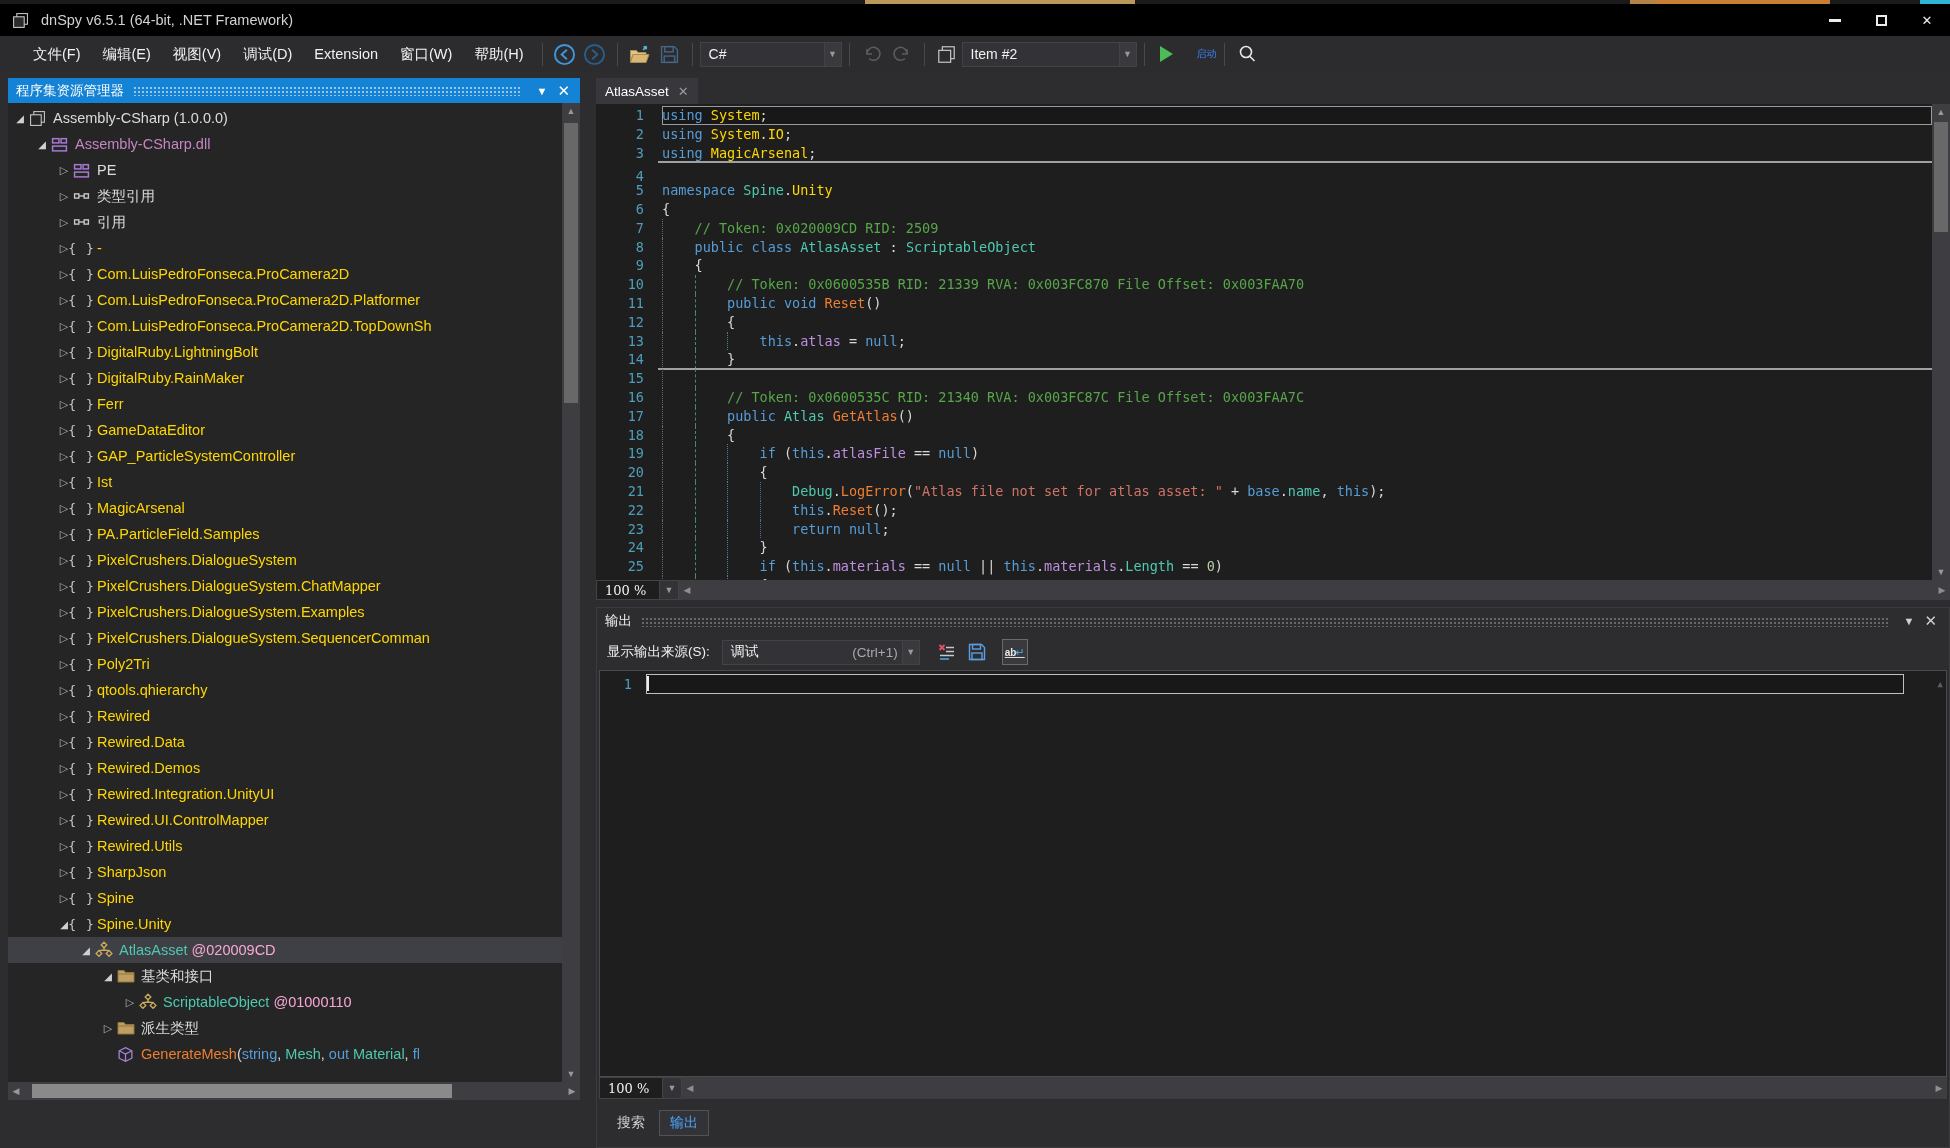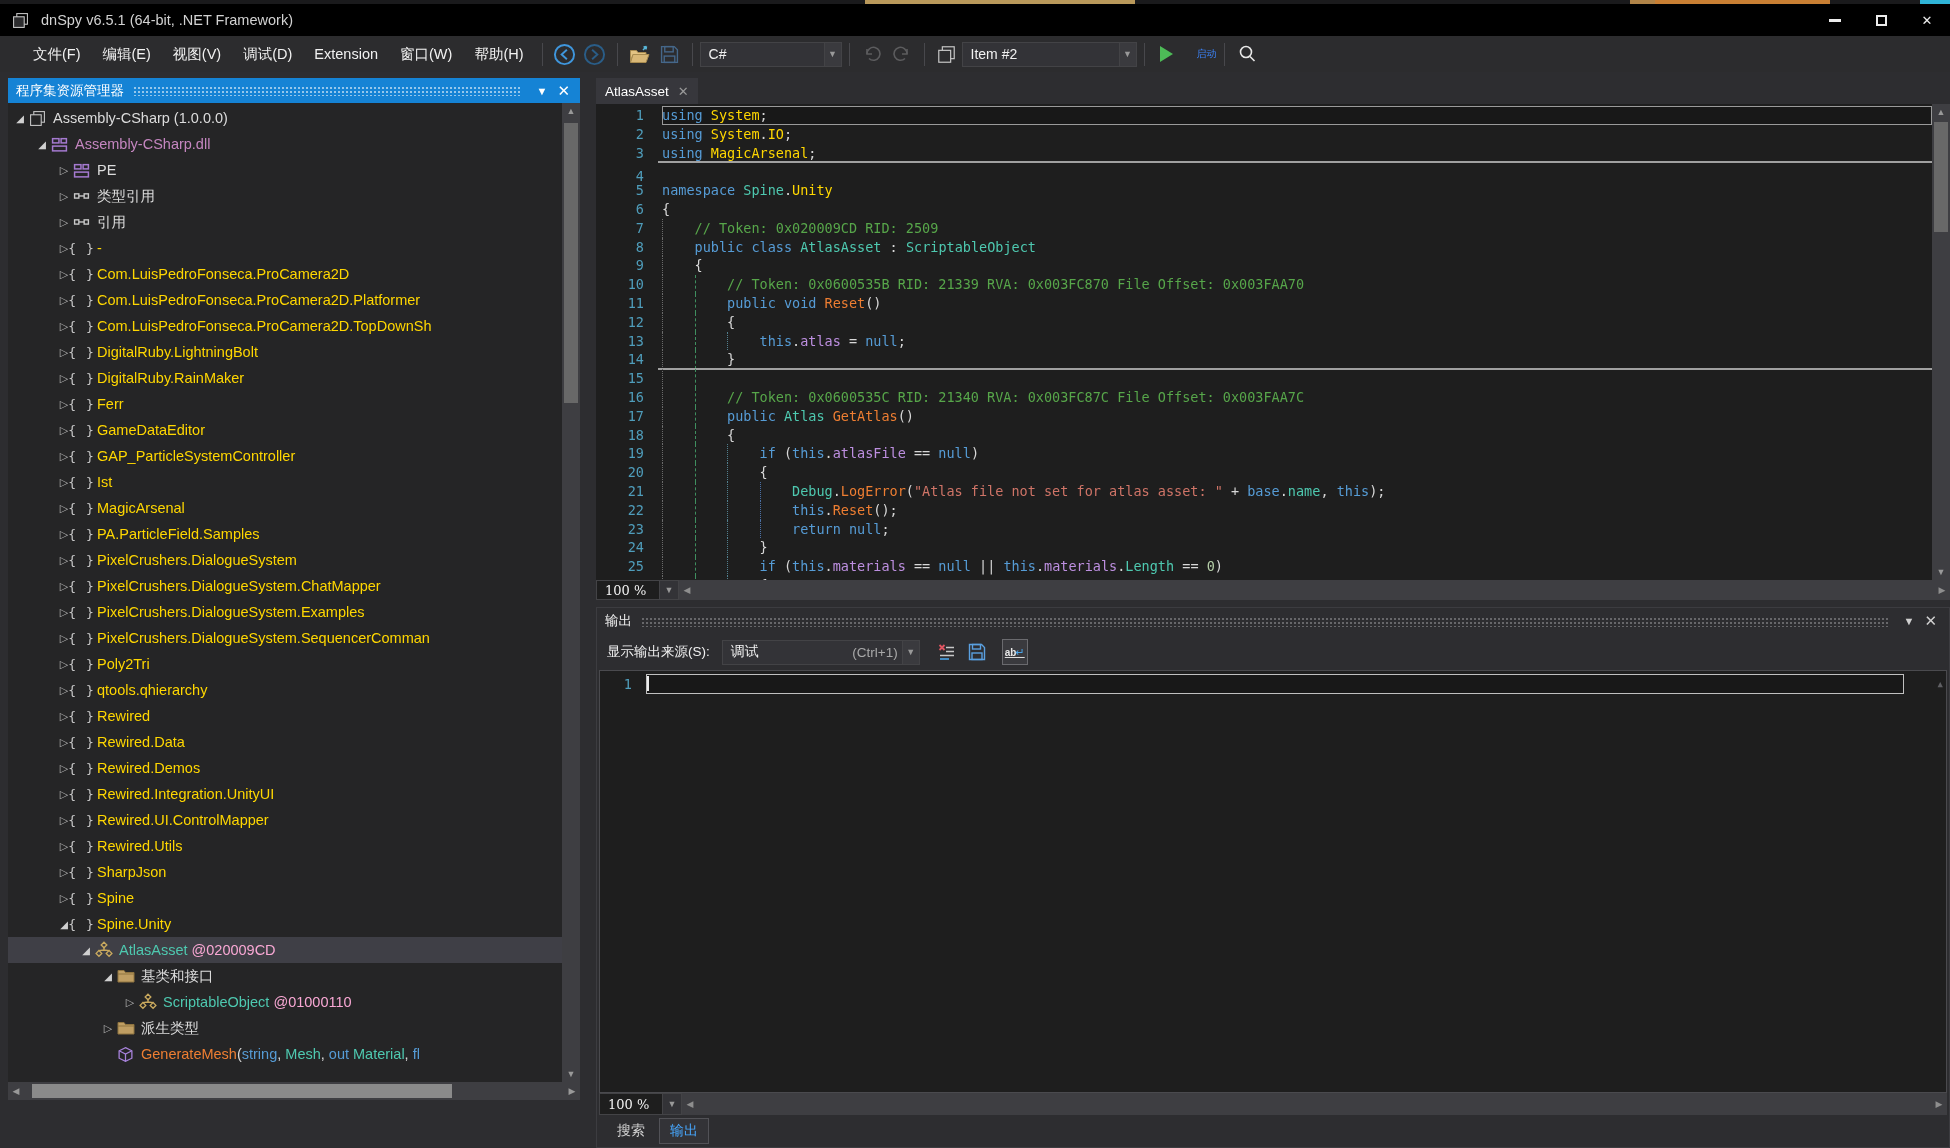--- a/index.html
+++ b/index.html
@@ -100,21 +100,21 @@
   .itool.bordered{border:1px solid #6a6a6e;background:#3a3a3e;margin-left:8px;text-decoration:underline;}
   .wrapab{color:#e8e8e8;font-size:10px;font-weight:bold;}
   .wrapret{color:#4aa3e8;font-size:11px;margin-left:-1px;}
   .out-content{flex:1;background:#1e1e1e;border:1px solid #4a4a4e;margin:0 2px;overflow:hidden;font-family:"DejaVu Sans Mono",monospace;font-size:13.5px;padding-top:3px;position:relative;}
   .oline{height:20px;line-height:20px;white-space:pre;}
   .oline .ln{display:inline-block;width:46px;padding-right:14px;text-align:right;color:#4f9dbb;}
   .oline .obox{display:inline-block;height:20px;width:1258px;outline:1px solid #c0c0c0;outline-offset:-1px;background:#181818;vertical-align:top;}
   .caret{display:inline-block;width:2px;height:15px;background:#ececec;margin:2px 0 0 1px;vertical-align:top;}
   .out-upArr{position:absolute;right:3px;top:8px;color:#5f5f63;font-size:9px;}
   .obottom{height:22px;display:flex;align-items:stretch;background:#3e3e42;flex:none;margin:0 2px;}
-  .otabs{height:32px;display:flex;align-items:center;padding-left:10px;gap:4px;flex:none;}
+  .otabs{height:48px;display:flex;align-items:center;padding-left:10px;gap:4px;flex:none;}
   .otab{padding:3px 10px;font-size:14px;color:#d0d0d0;}
   .otab.active{color:#47a8ff;border:1px solid #525257;background:#333337;}
 
   svg{display:block;}
 </style>
 </head>
 <body>
 
 <div class="topstrip">
   <div class="seg" style="left:865px;width:270px;background:#b9985a"></div>

